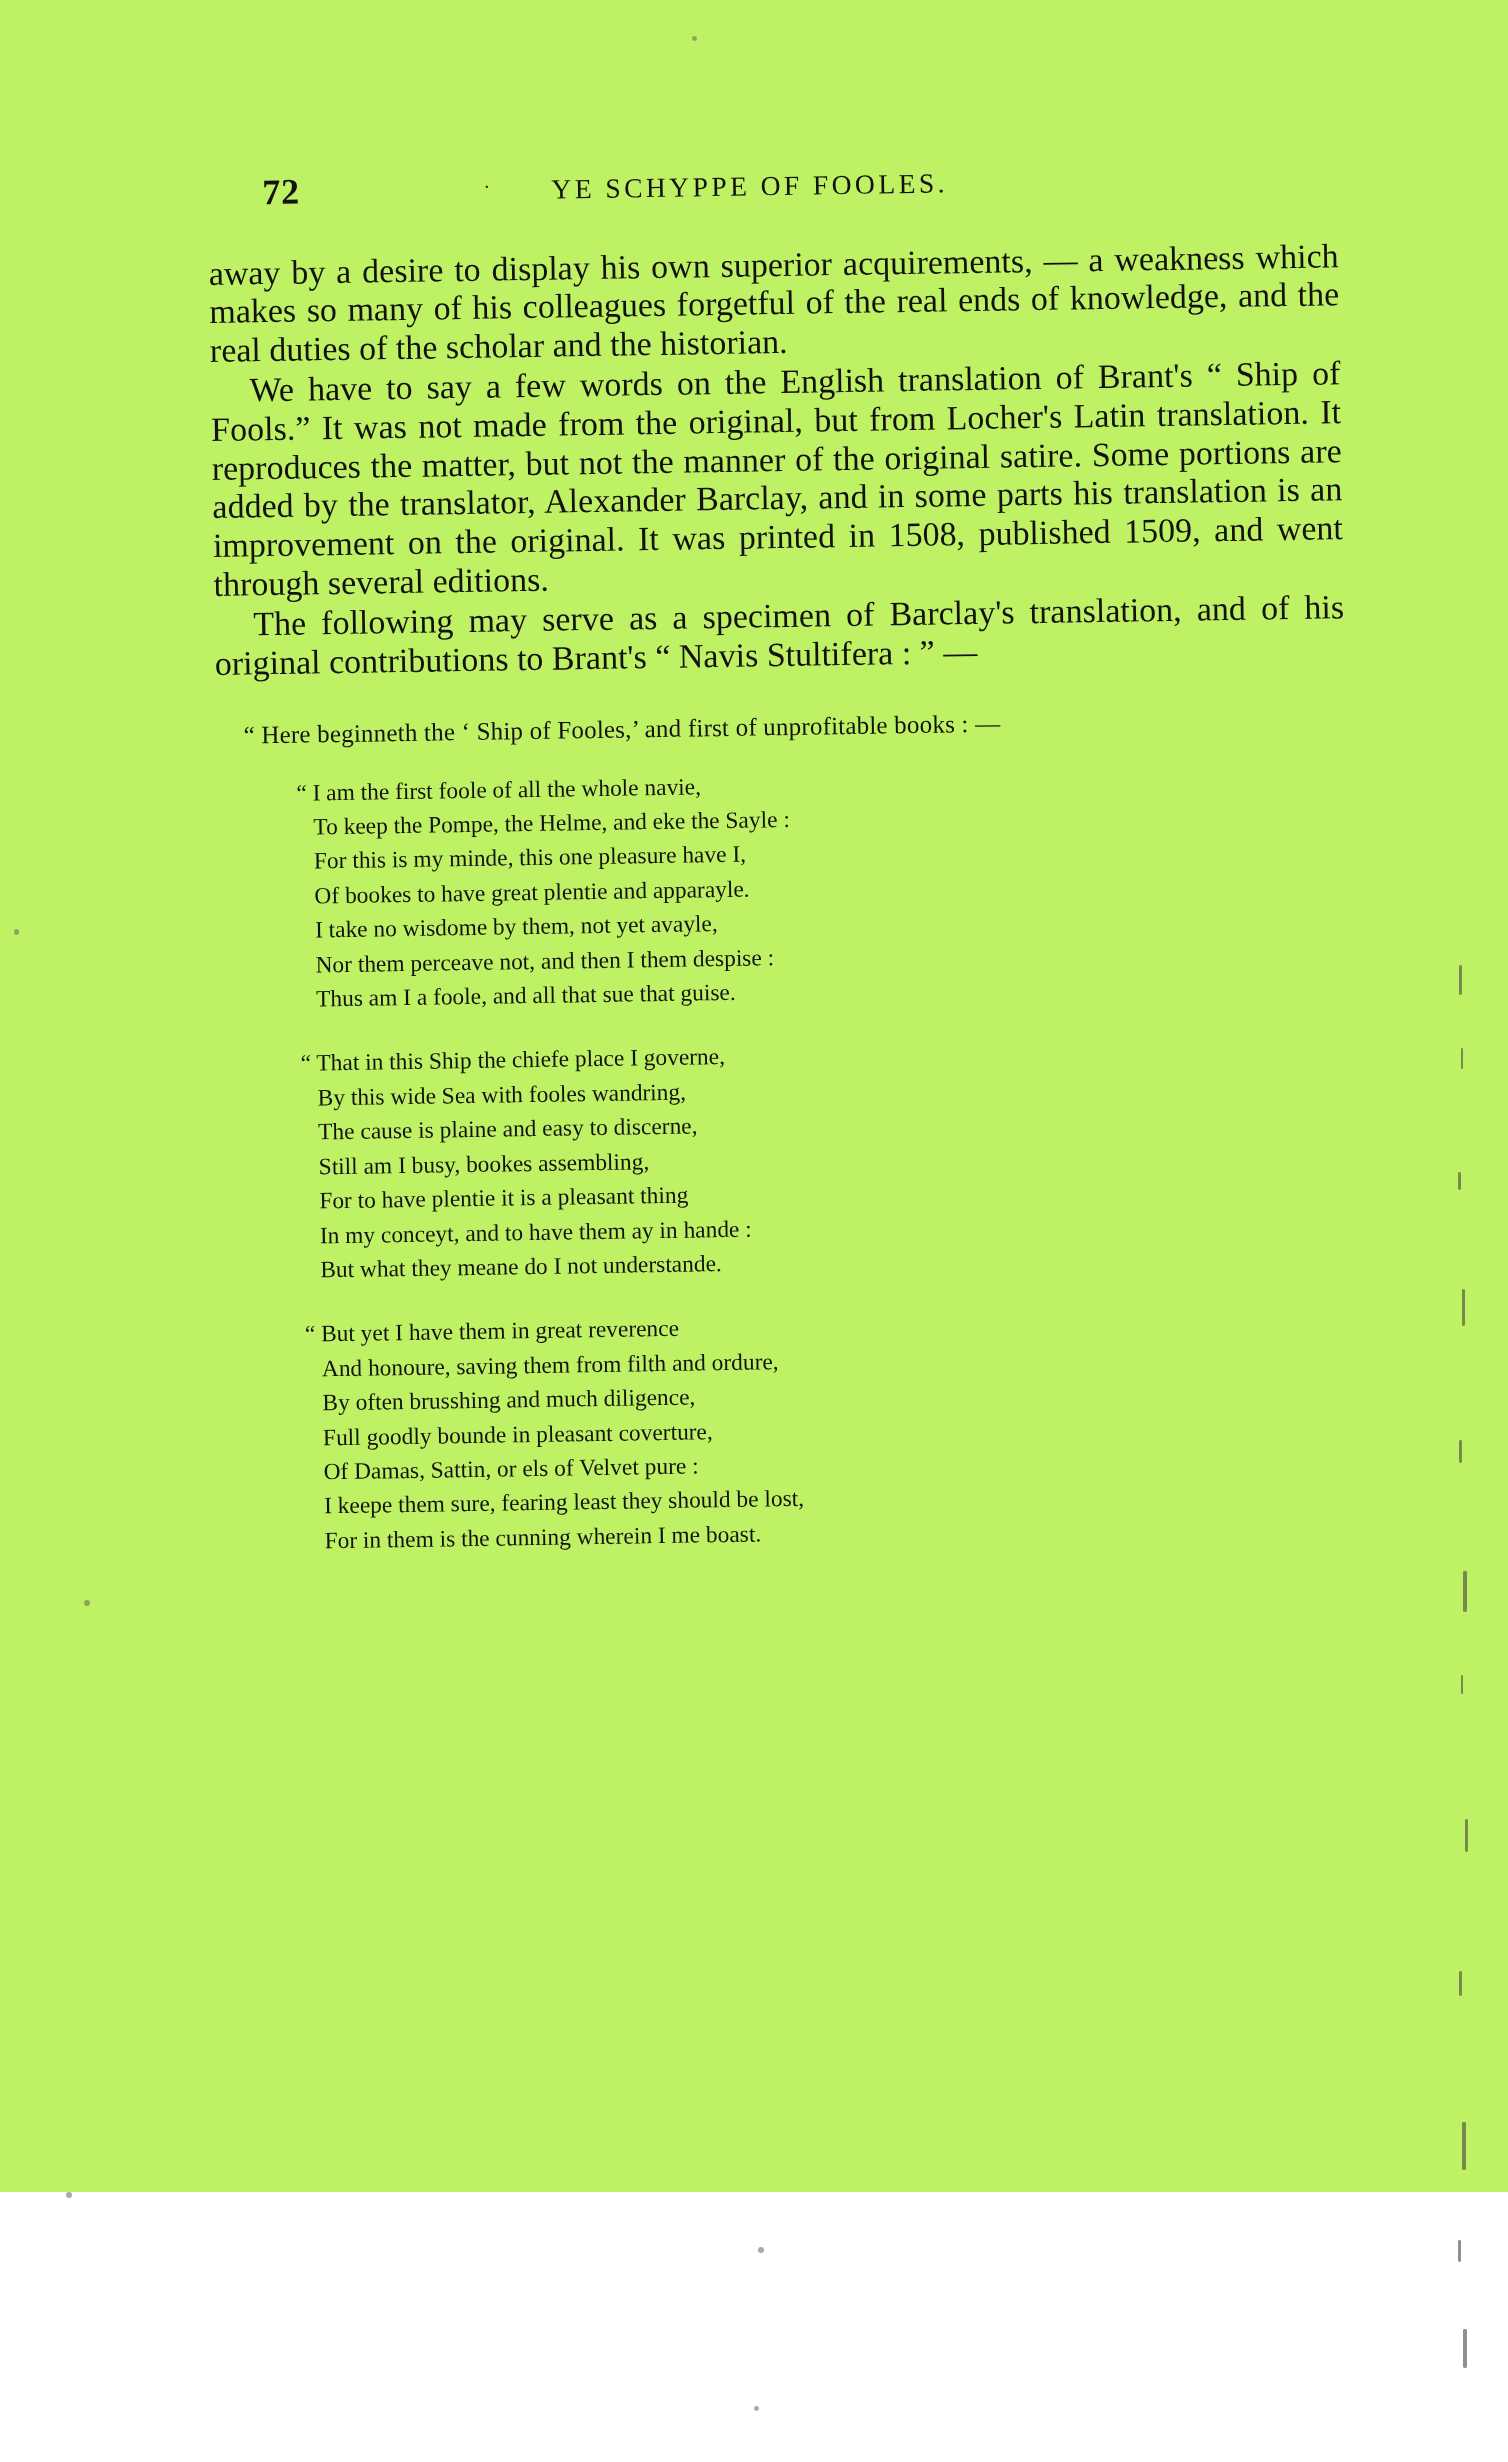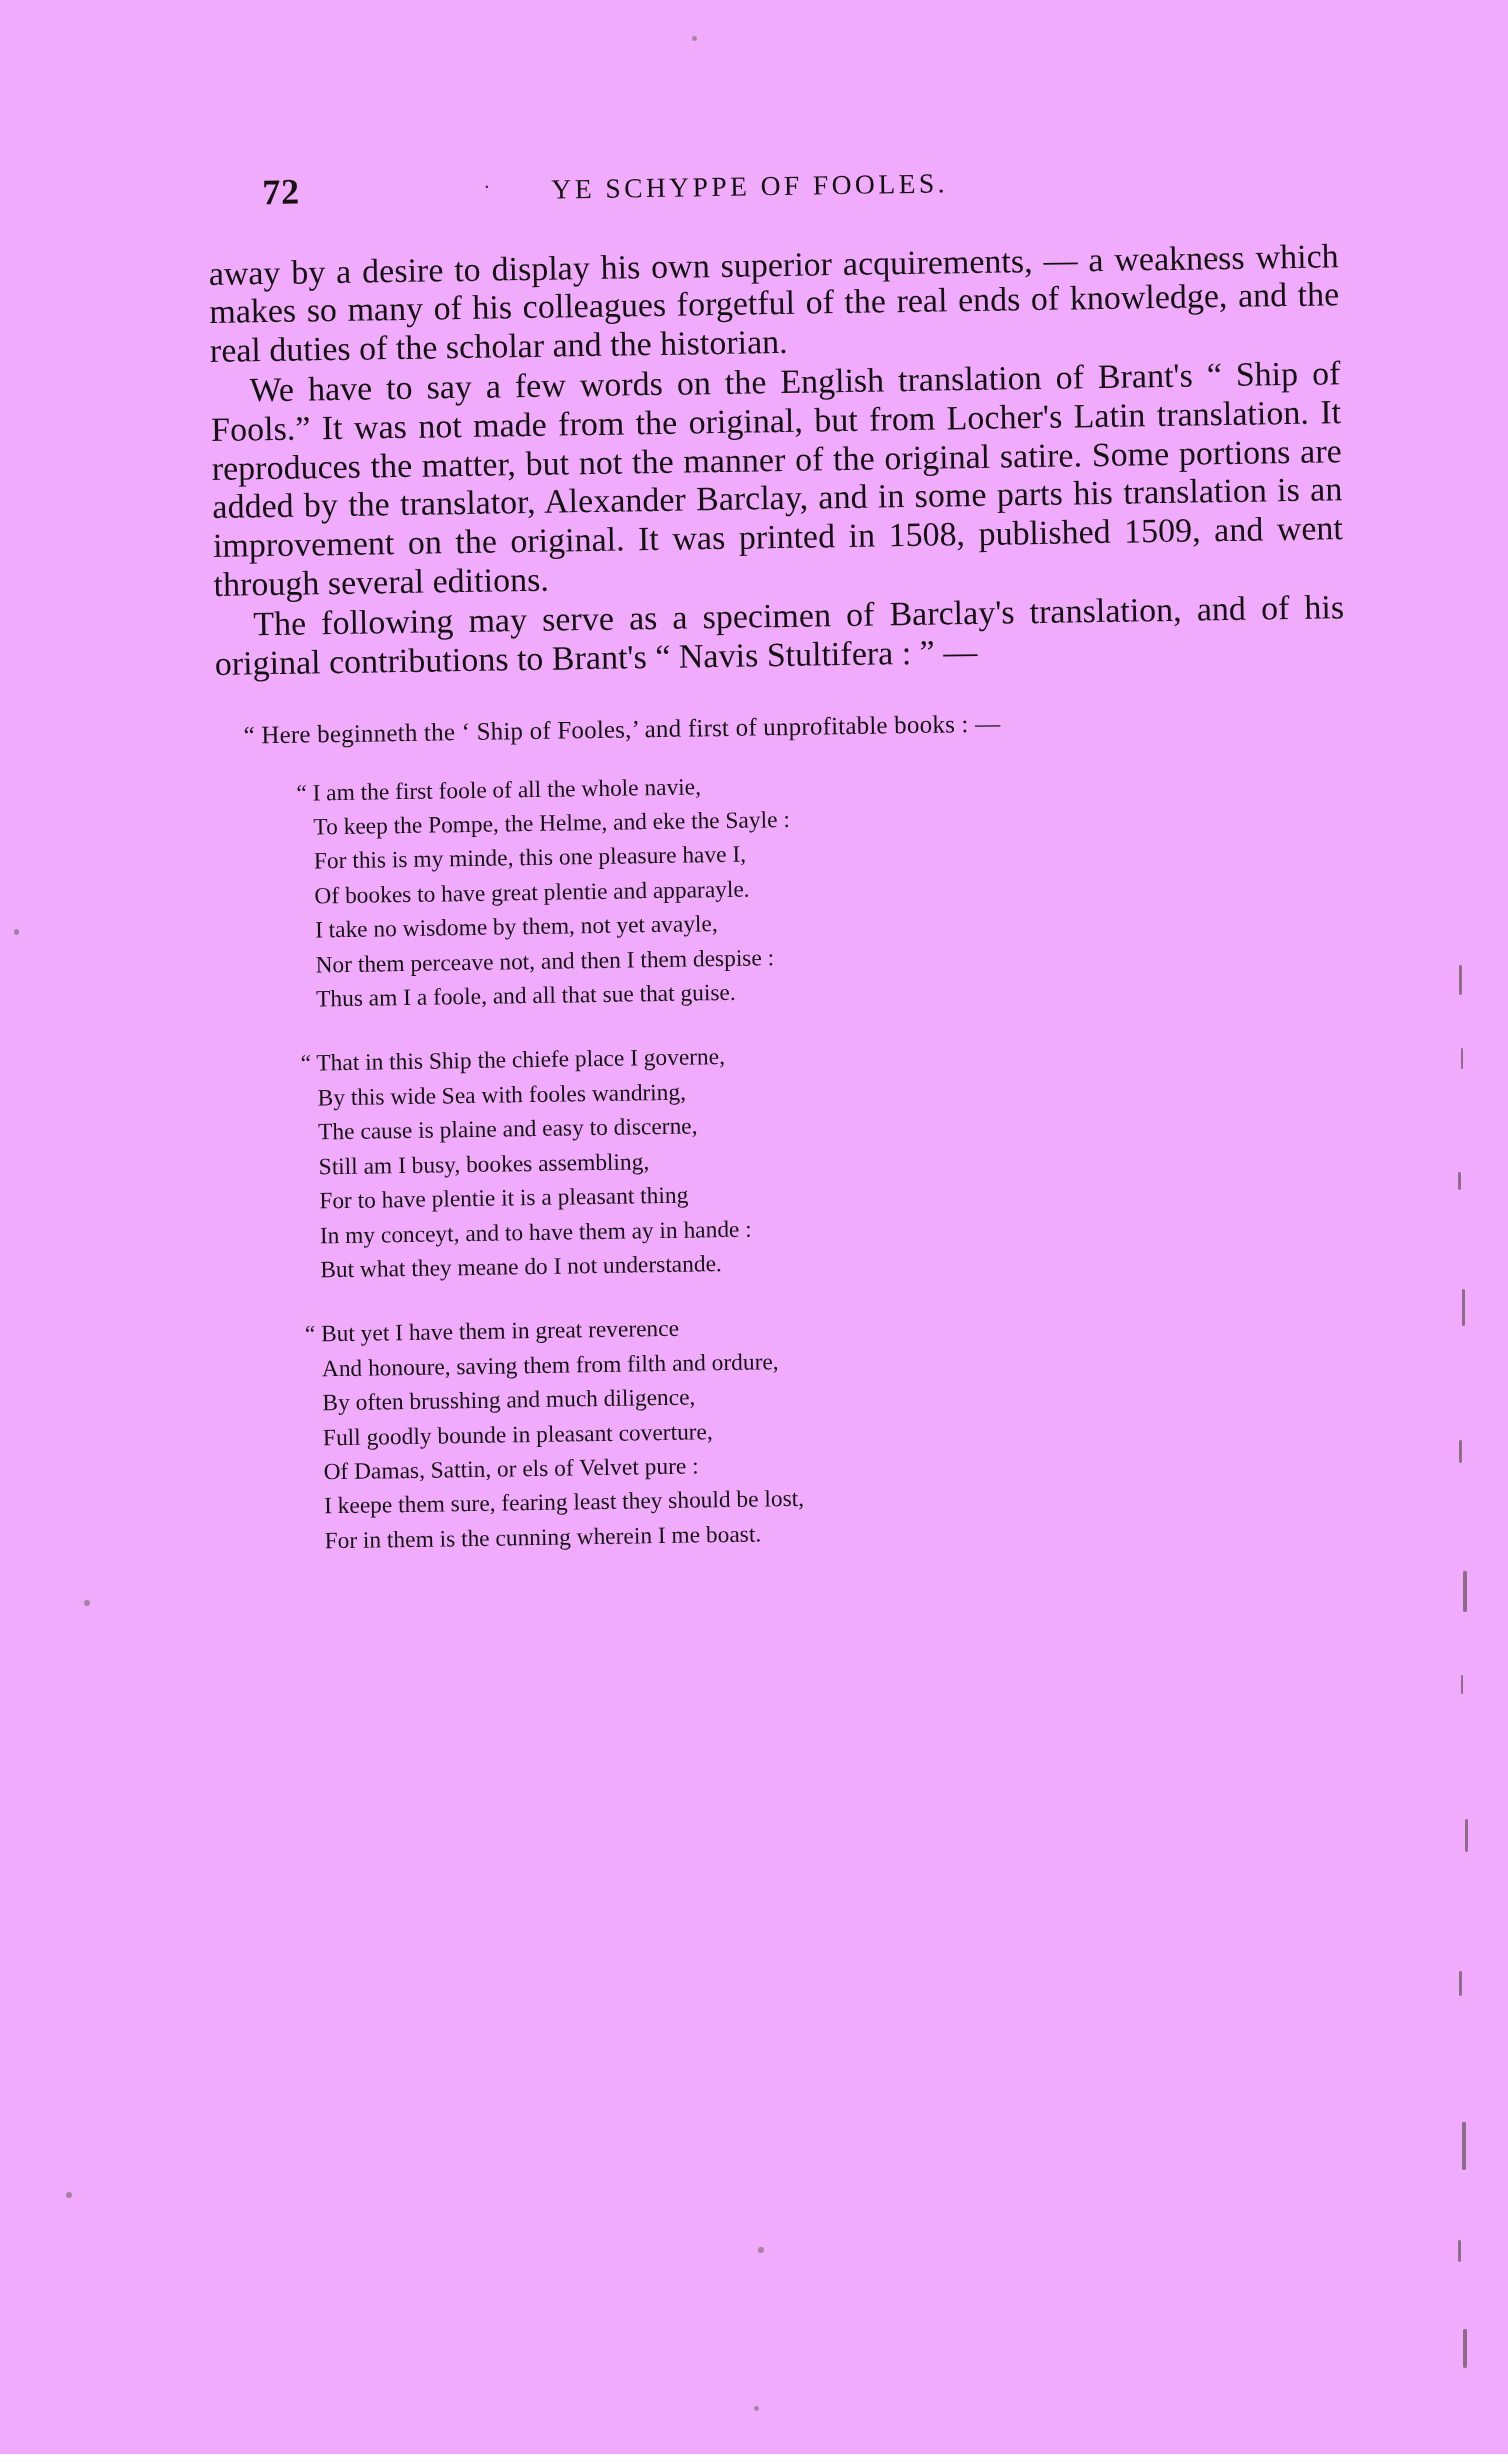--- a/index.html
+++ b/index.html
@@ -15,22 +15,22 @@
     color: #141210;
     overflow: hidden;
   }
 
   
   .page {
     position: absolute;
     left: 0;
     top: 0;
     width: 1509px;
-    height: 2454px;
-    background: #f0abfc;
+    height: 2192px;
+    background: #bef264;
   }
 
   .content {
     position: absolute;
     left: 207px;
     top: 165px;
     width: 1171px;
     transform: rotate(-0.9deg);
     transform-origin: left top;
   }

